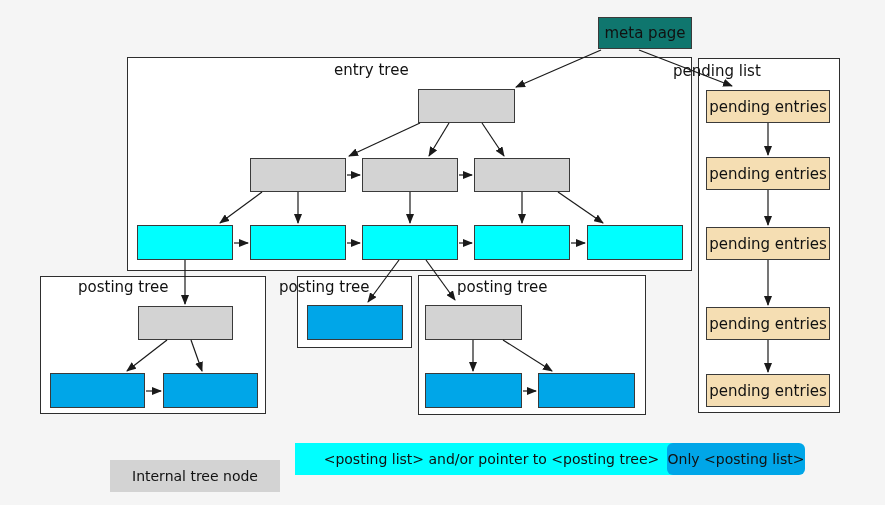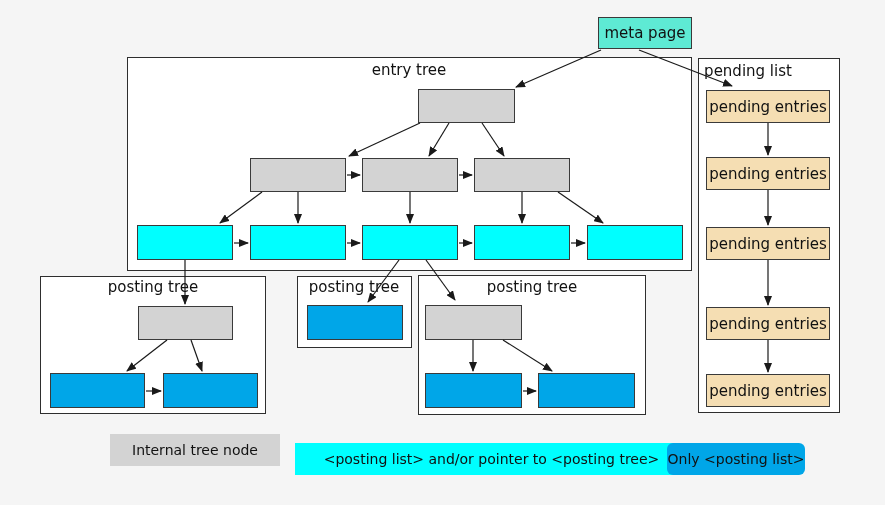--- a/index.html
+++ b/index.html
@@ -1,21 +1,21 @@
 <!DOCTYPE html>
 <html><head>
 <meta charset="utf-8">
 <style>
   html,body{margin:0;padding:0;font-family:"DejaVu Sans","Liberation Sans",sans-serif;}
   #canvas{position:relative;width:885px;height:505px;overflow:hidden;background:#f5f5f5;}
   .container{position:absolute;background:#ffffff;border:1.4px solid #2e2e2e;box-sizing:border-box;}
   .node{position:absolute;border:1.5px solid #3a3a3a;box-sizing:border-box;
         display:flex;align-items:center;justify-content:center;
         font-size:15px;color:#111;white-space:nowrap;}
-  .title{position:absolute;font-size:15px;color:#111;text-align:center;white-space:nowrap;}
+  .title{position:absolute;font-size:15px;color:#111;text-align:left;white-space:nowrap;}
   .legend-item{position:absolute;display:flex;align-items:center;justify-content:center;
         font-size:14px;color:#111;white-space:nowrap;box-sizing:border-box;}
   svg.edges{position:absolute;left:0;top:0;pointer-events:none;}
   line{stroke:#1a1a1a;stroke-width:1.2;}
 </style>
 </head>
 <body>
 
 <div id="canvas" style="background-color: rgb(245, 245, 245);">
 
@@ -24,21 +24,21 @@
   <div class="container" style="left:40px;top:276px;width:226px;height:138px;"></div>
   <div class="container" style="left:297px;top:276px;width:115px;height:72px;"></div>
   <div class="container" style="left:418px;top:275px;width:228px;height:140px;"></div>
 
   <div class="title" style="left:334px;top:61px;width:150px;">entry tree</div>
   <div class="title" style="left:673px;top:62px;width:150px;">pending list</div>
   <div class="title" style="left:78px;top:278px;width:150px;">posting tree</div>
   <div class="title" style="left:279px;top:278px;width:150px;">posting tree</div>
   <div class="title" style="left:457px;top:278px;width:150px;">posting tree</div>
 
-  <div class="node" style="left: 598px; top: 17px; width: 94px; height: 32px; background-color: #5eead4;">meta page</div>
+  <div class="node" style="left: 598px; top: 17px; width: 94px; height: 32px; background-color: #0f766e;">meta page</div>
 
   <div class="node" style="left: 418px; top: 89px; width: 97px; height: 34px; background-color: rgb(211, 211, 211);"></div>
 
   <div class="node" style="left: 250px; top: 158px; width: 96px; height: 34px; background-color: rgb(211, 211, 211);"></div>
   <div class="node" style="left: 362px; top: 158px; width: 96px; height: 34px; background-color: rgb(211, 211, 211);"></div>
   <div class="node" style="left: 474px; top: 158px; width: 96px; height: 34px; background-color: rgb(211, 211, 211);"></div>
 
   <div class="node" style="left: 137px; top: 225px; width: 96px; height: 35px; background-color: rgb(0, 255, 255);"></div>
   <div class="node" style="left: 250px; top: 225px; width: 96px; height: 35px; background-color: rgb(0, 255, 255);"></div>
   <div class="node" style="left: 362px; top: 225px; width: 96px; height: 35px; background-color: rgb(0, 255, 255);"></div>
@@ -54,21 +54,21 @@
   <div class="node" style="left: 138px; top: 306px; width: 95px; height: 34px; background-color: rgb(211, 211, 211);"></div>
   <div class="node" style="left: 50px; top: 373px; width: 95px; height: 35px; background-color: rgb(0, 166, 232);"></div>
   <div class="node" style="left: 163px; top: 373px; width: 95px; height: 35px; background-color: rgb(0, 166, 232);"></div>
 
   <div class="node" style="left: 307px; top: 305px; width: 96px; height: 35px; background-color: rgb(0, 166, 232);"></div>
 
   <div class="node" style="left: 425px; top: 305px; width: 97px; height: 35px; background-color: rgb(211, 211, 211);"></div>
   <div class="node" style="left: 425px; top: 373px; width: 97px; height: 35px; background-color: rgb(0, 166, 232);"></div>
   <div class="node" style="left: 538px; top: 373px; width: 97px; height: 35px; background-color: rgb(0, 166, 232);"></div>
 
-  <div class="legend-item" style="left: 110px; top: 434px; width: 170px; height: 32px; background-color: rgb(211, 211, 211);">Internal tree node</div>
+  <div class="legend-item" style="left: 110px; top: 460px; width: 170px; height: 32px; background-color: rgb(211, 211, 211);">Internal tree node</div>
   <div class="legend-item" style="left: 295px; top: 443px; width: 393px; height: 32px; background-color: rgb(0, 255, 255);">&lt;posting list&gt; and/or pointer to &lt;posting tree&gt;</div>
   <div class="legend-item" style="left: 667px; top: 443px; width: 138px; height: 32px; background-color: rgb(0, 166, 232); border-radius: 6px;">Only &lt;posting list&gt;</div>
 
   <svg class="edges" width="885" height="505">
     <defs>
       <marker id="arrow" viewBox="0 0 10 8" refX="9" refY="4" markerWidth="10" markerHeight="8" orient="auto" markerUnits="userSpaceOnUse">
         <path d="M0,0 L10,4 L0,8 z" fill="#1a1a1a"></path>
       </marker>
     </defs>
     <line x1="601" y1="50" x2="516" y2="87" marker-end="url(#arrow)"></line>

